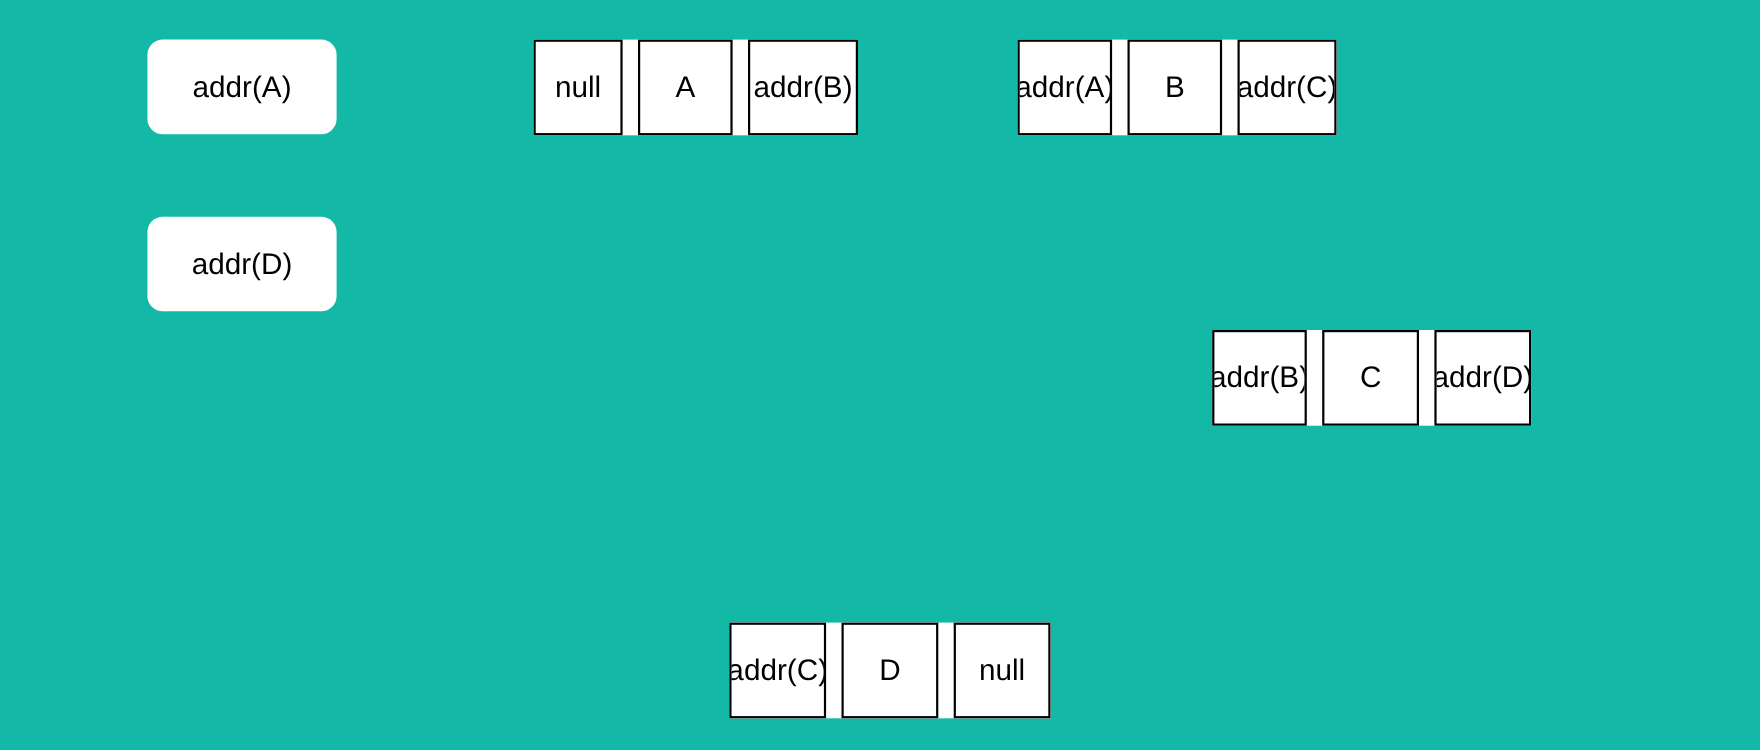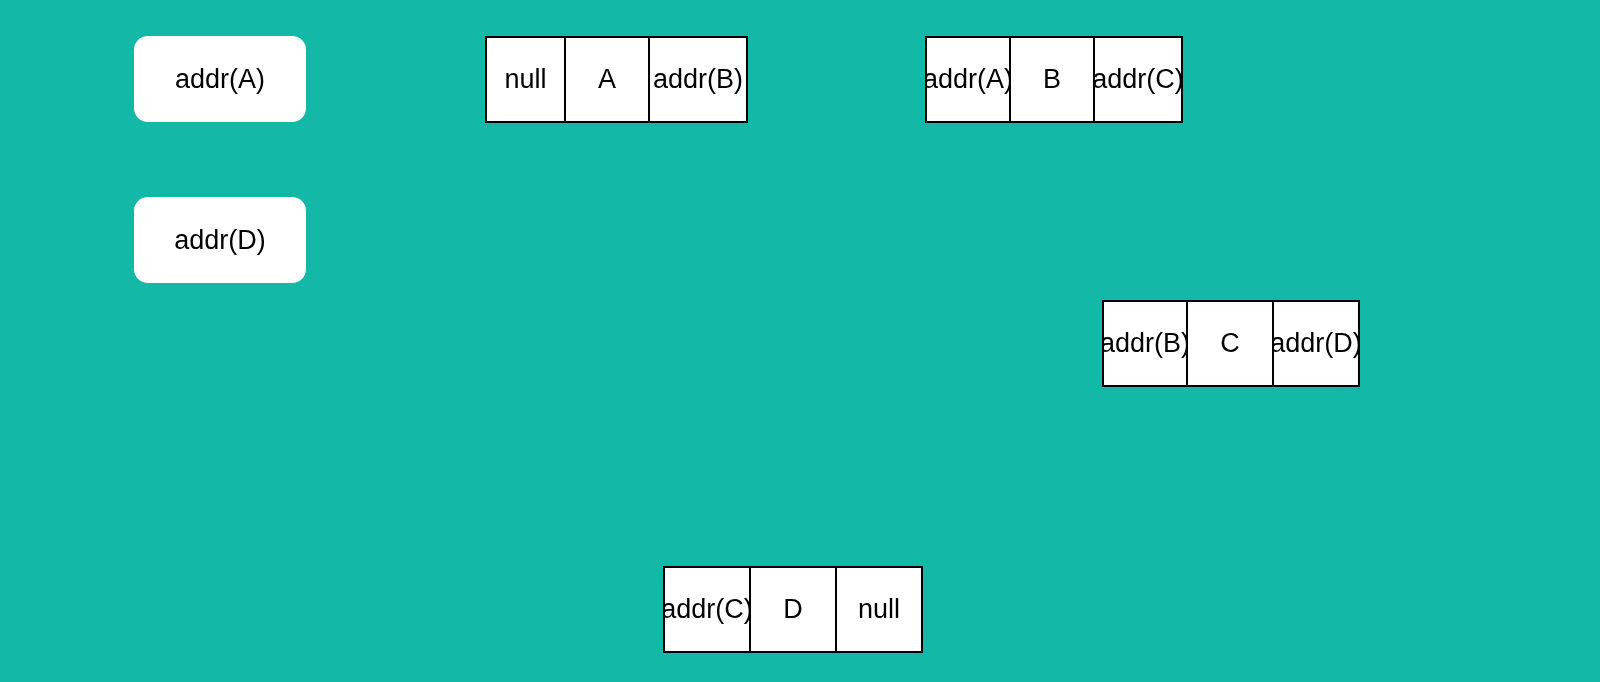--- a/index.html
+++ b/index.html
@@ -32,20 +32,21 @@
     line-height: 1;
     white-space: nowrap;
   }
 
   
   .node {
     position: absolute;
     display: flex;
     box-sizing: border-box;
     background: #ffffff;
+    gap: 16px;
   }
   .cell {
     position: relative;
     box-sizing: border-box;
     background: #ffffff;
     border: 2px solid #000000;
     display: flex;
     align-items: center;
     justify-content: center;
     overflow: hidden;

